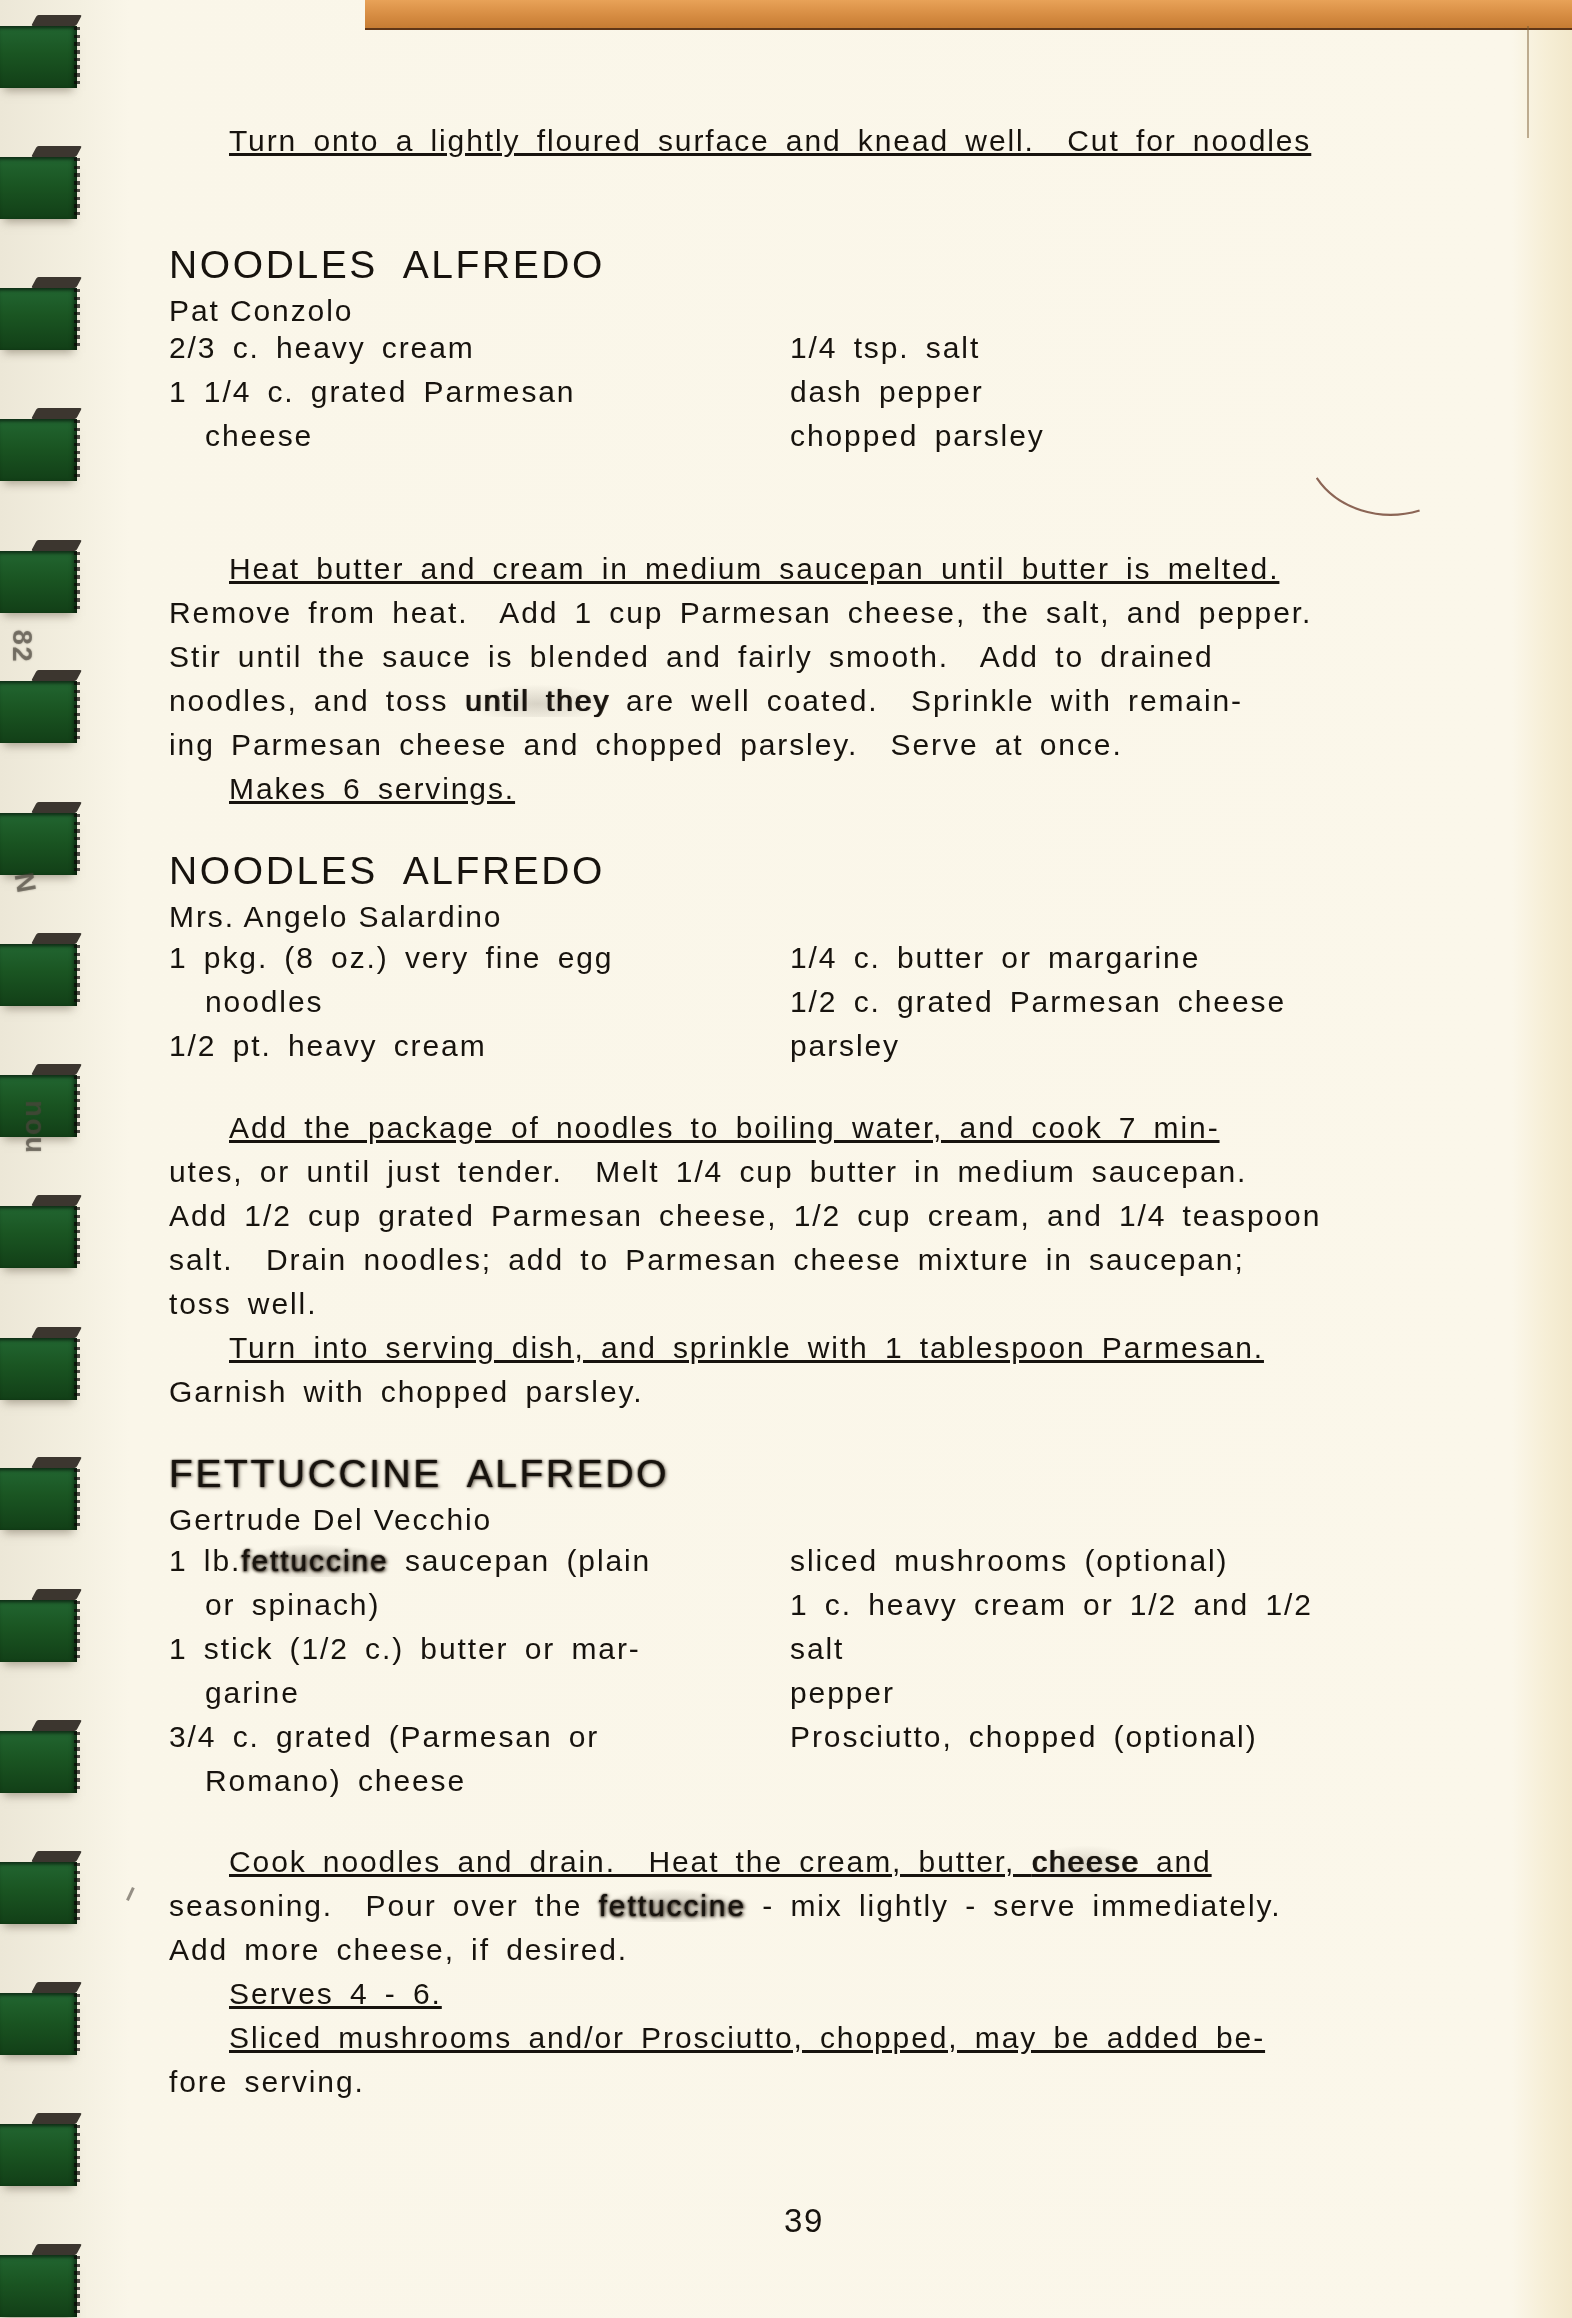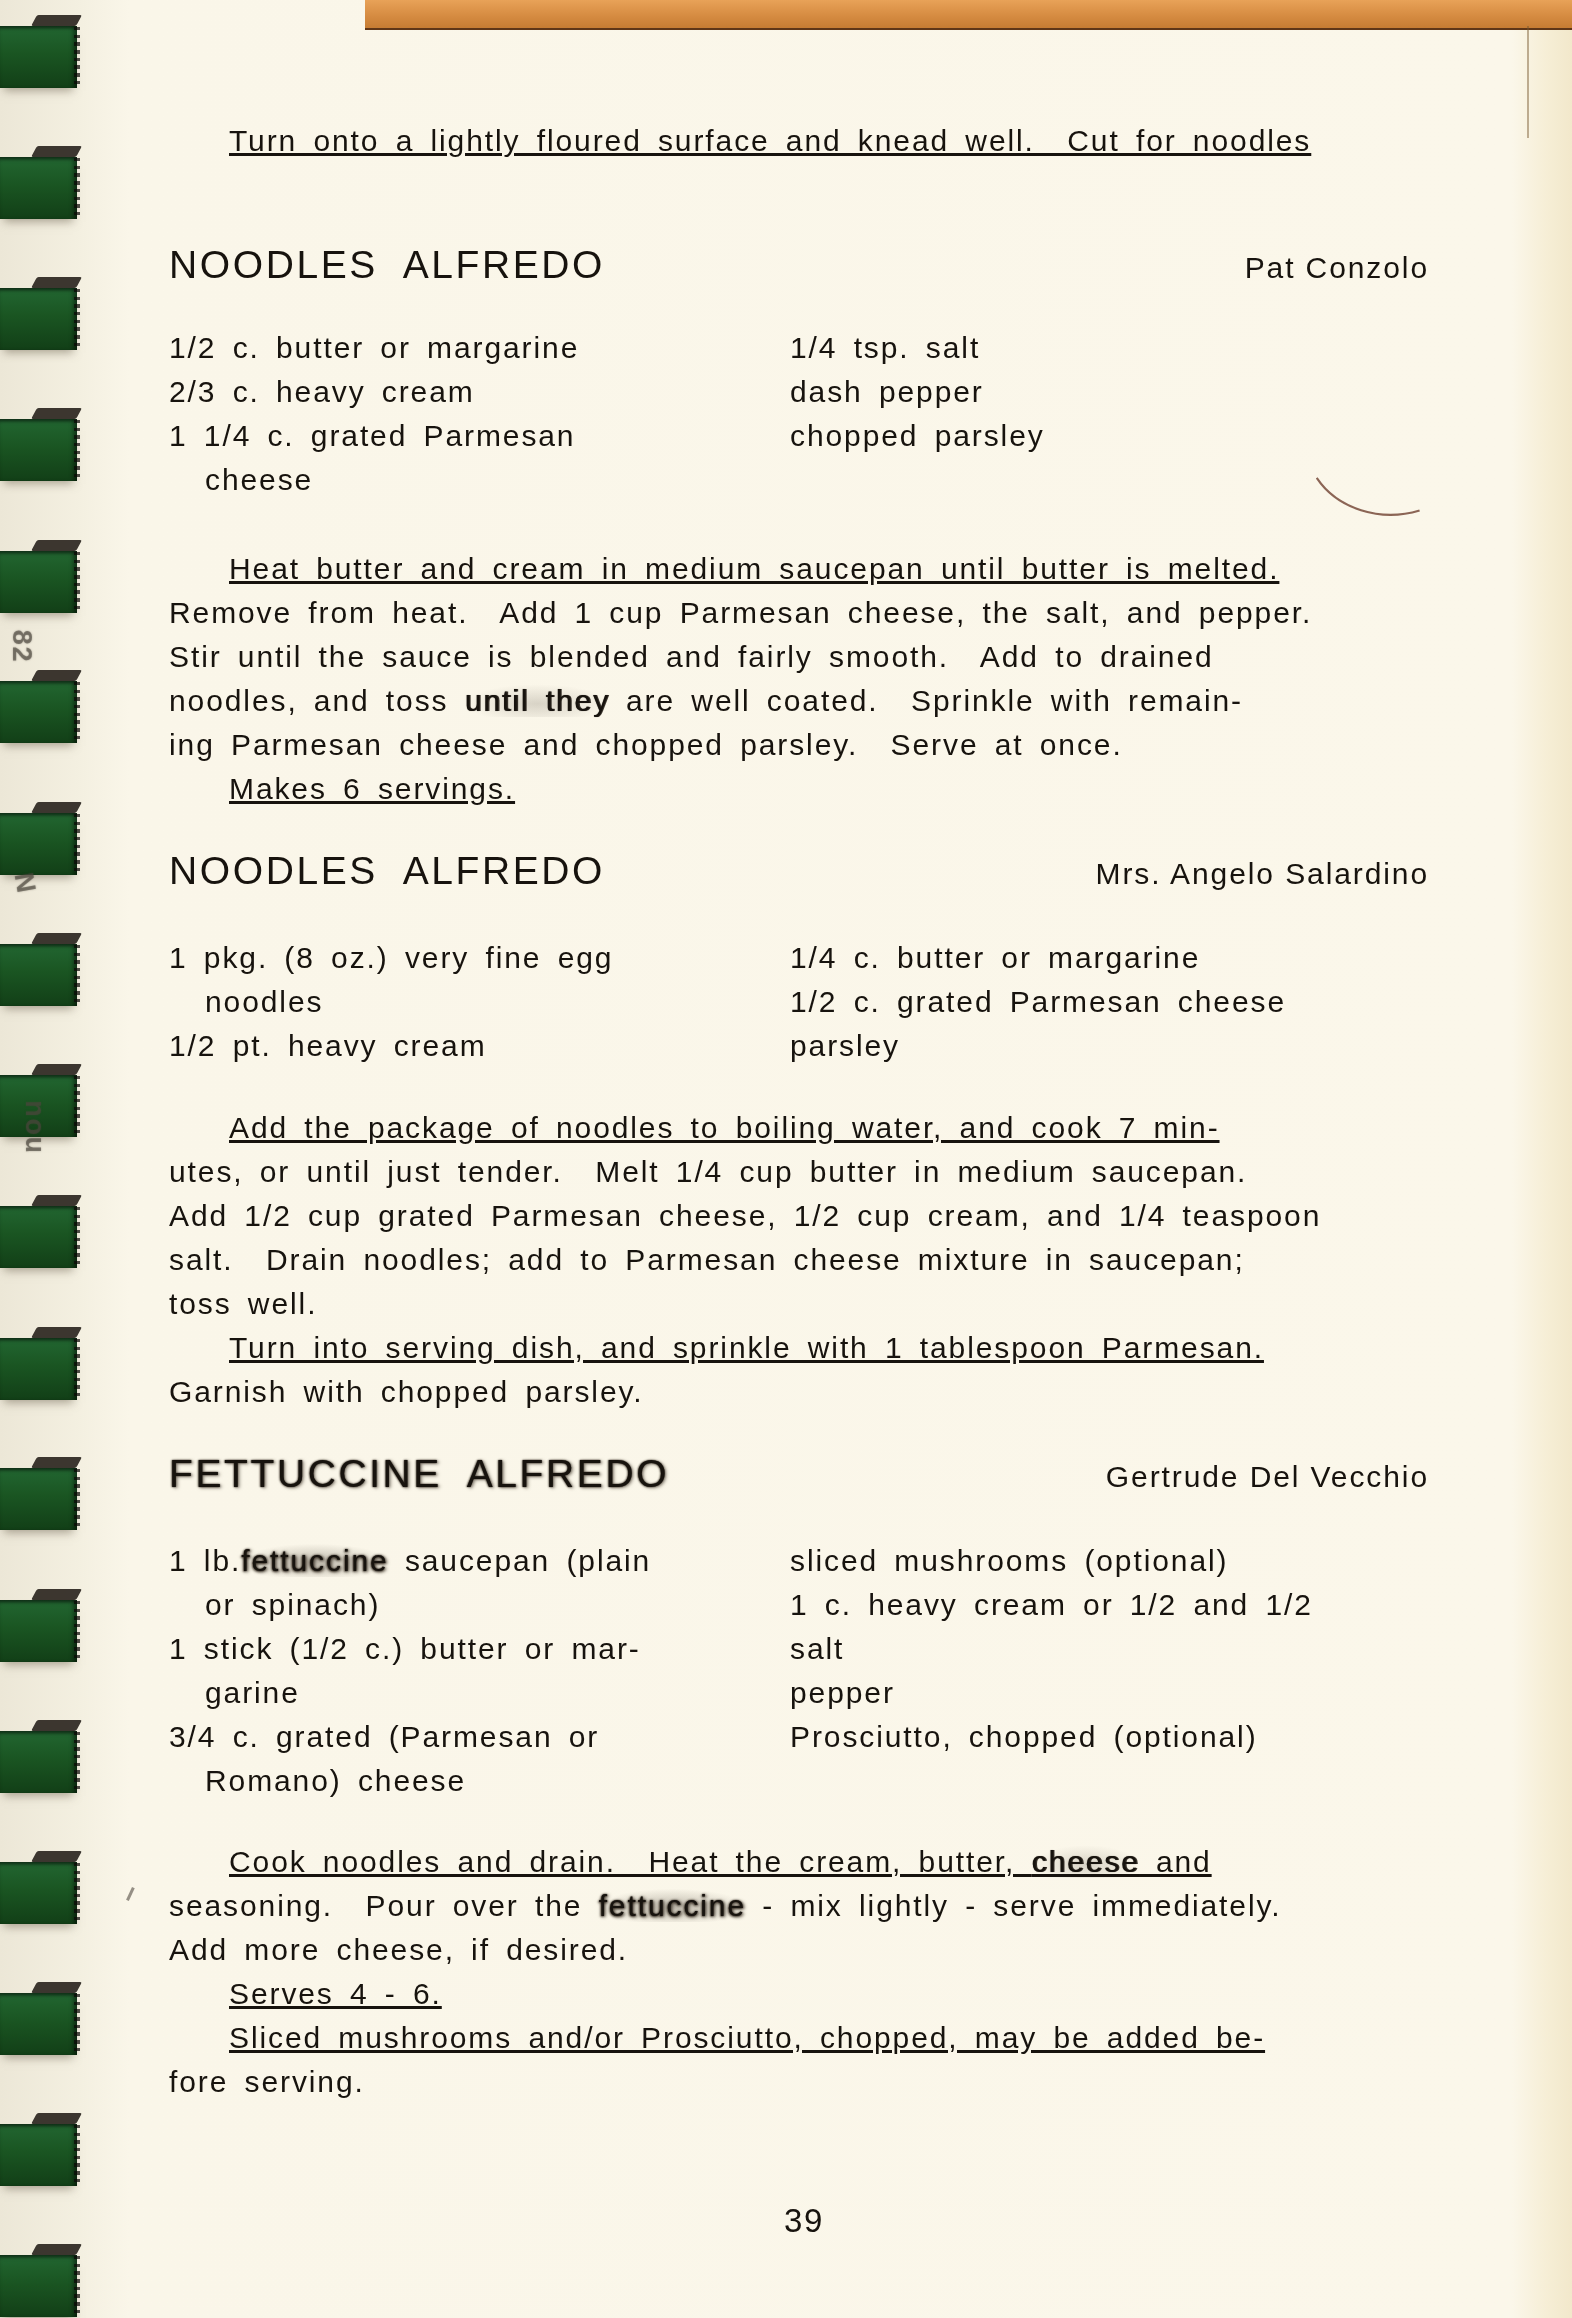--- a/index.html
+++ b/index.html
@@ -23,21 +23,21 @@
   .tooth::after{content:"";position:absolute;right:-3.4px;top:0.9px;bottom:0.9px;width:6px;
     background:repeating-linear-gradient(180deg,rgba(10,8,5,.7) 0 3.4px,rgba(10,8,5,0) 3.4px 7.7px);}
   .frag{position:absolute;color:rgba(75,70,60,.55);font-size:27px;font-weight:bold;
     transform:rotate(90deg);text-shadow:0 0 1.7px rgba(75,70,60,.5);letter-spacing:1.7px;}
   
   .block{position:absolute;left:169px;}
   .col-right{left:790px;}
   .line{height:44px;line-height:44px;font-size:30px;letter-spacing:1.9px;word-spacing:6px;white-space:pre;}
   .indent{padding-left:60px;text-decoration:underline;}
   .cont{padding-left:36px;}
-  .heading-row{position:absolute;left:169px;right:143px;display:flex;justify-content:space-between;align-items:baseline;height:46px;line-height:46px;white-space:pre;}
+  .heading-row{position:absolute;left:169px;right:143px;display:flex;justify-content:space-between;align-items:baseline;height:46px;line-height:46px;white-space:pre;flex-direction:column;}
   .heading{font-size:39px;letter-spacing:2.6px;white-space:pre;}
   .contributor{font-size:30px;letter-spacing:1.9px;white-space:pre;}
   
   .smudge{text-shadow:0 0 1.7px rgba(25,18,12,.95),1.7px 0.9px 3.4px rgba(48,38,26,.8),-0.9px 0.9px 2.6px rgba(48,38,26,.7);
     background:radial-gradient(ellipse at 50% 55%,rgba(55,45,32,.30) 0%,rgba(55,45,32,0) 72%);border-radius:4.3px;}
   .overstrike{text-shadow:1.4px 0 0 rgba(22,16,10,.85),0 0 0.9px rgba(22,16,10,.6);
     background:radial-gradient(ellipse at 50% 60%,rgba(60,50,38,.18) 0%,rgba(60,50,38,0) 70%);}
   .heading-smudged{text-shadow:0 0 1.7px rgba(22,16,10,.8),1.7px 0.9px 3.4px rgba(45,35,22,.55),-0.9px 0 1.7px rgba(45,35,22,.4);}
   .page-num{position:absolute;top:2199px;left:0;width:1572px;text-align:center;font-size:33px;letter-spacing:1.7px;line-height:44px;padding-left:18px;}
   .pen-mark{position:absolute;left:1313px;top:471px;}
@@ -77,21 +77,20 @@
 
   <div class="block" style="top:119px">
     <div class="line indent">Turn onto a lightly floured surface and knead well.  Cut for noodles</div>
   </div>
 
   <div class="heading-row" style="top:242px">
     <span class="heading">NOODLES  ALFREDO</span>
     <span class="contributor">Pat Conzolo</span>
   </div>
   <div class="block" style="top:326px">
-    <div class="line">1/2 c. butter or margarine</div>
     <div class="line">2/3 c. heavy cream</div>
     <div class="line">1 1/4 c. grated Parmesan</div>
     <div class="line cont">cheese</div>
   </div>
   <div class="block col-right" style="top:326px">
     <div class="line">1/4 tsp. salt</div>
     <div class="line">dash pepper</div>
     <div class="line">chopped parsley</div>
   </div>
   <div class="block" style="top:547px">

